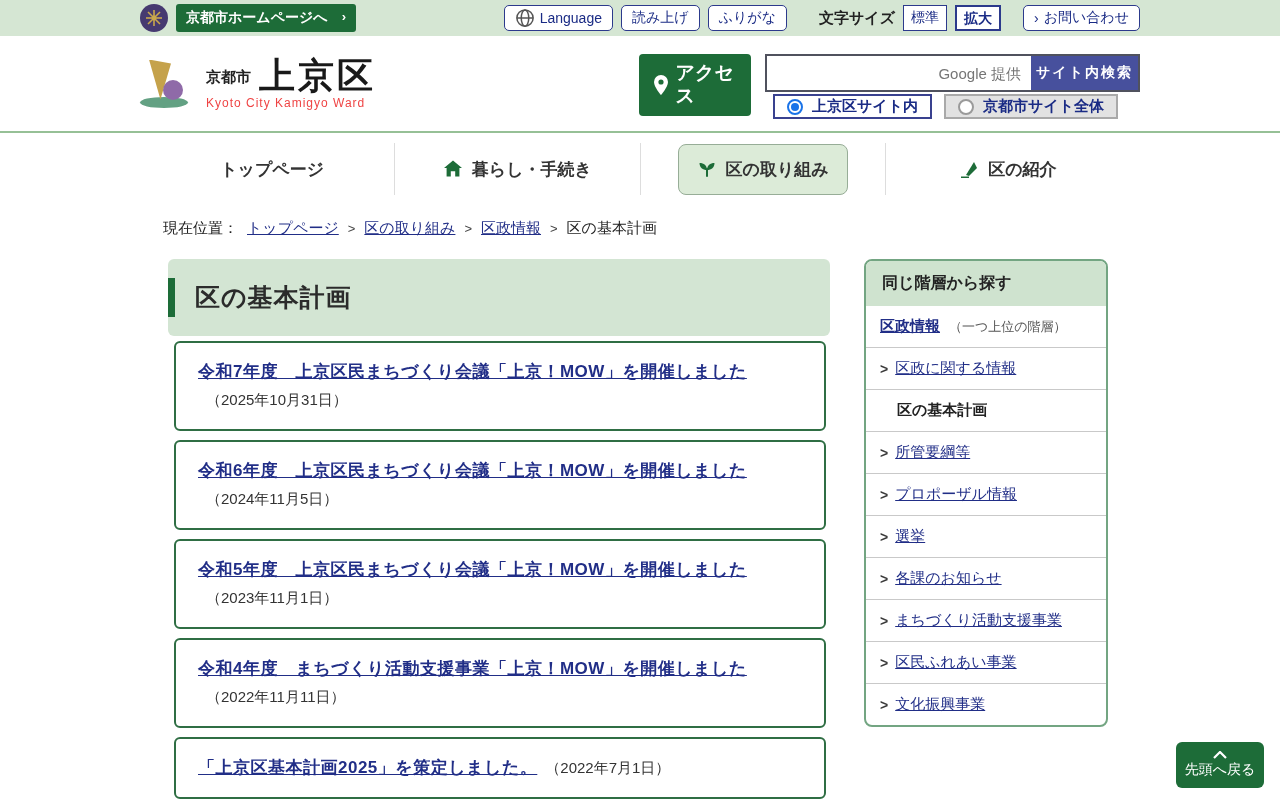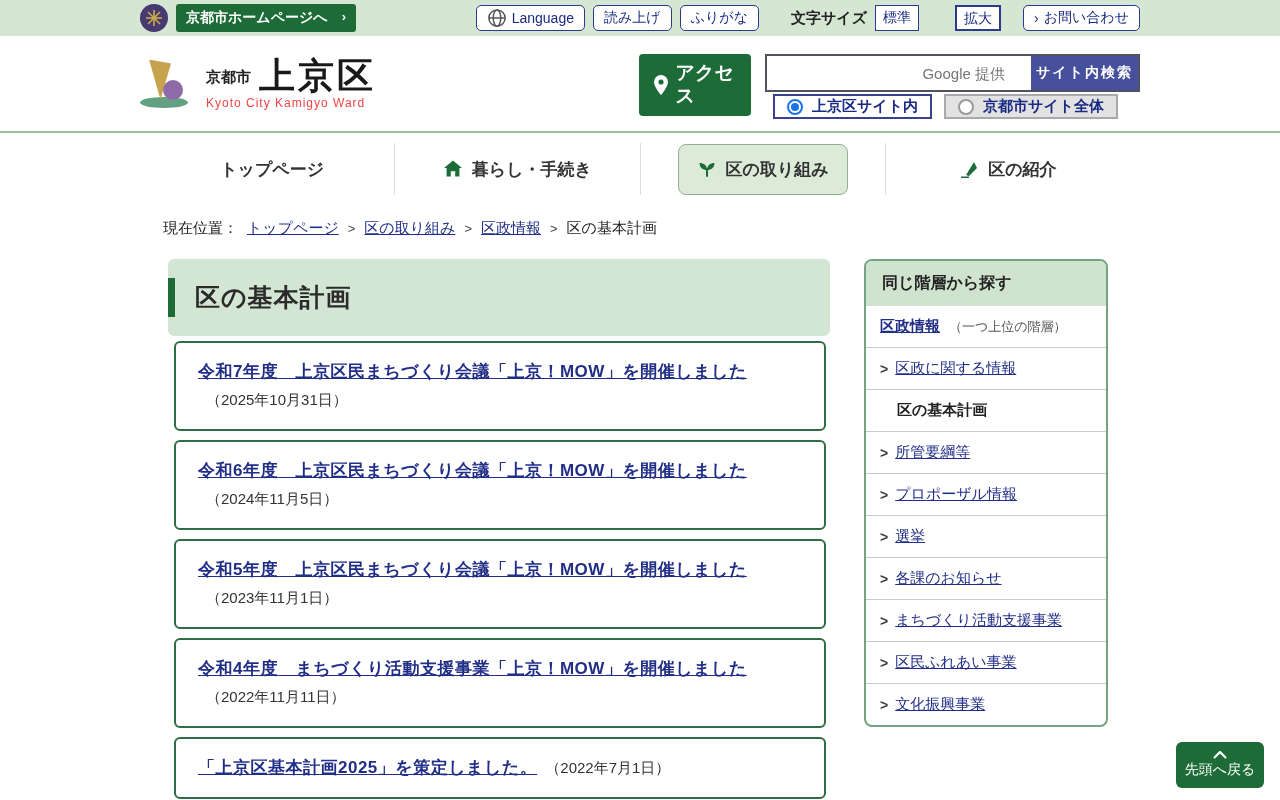--- a/index.html
+++ b/index.html
@@ -10,21 +10,21 @@
   .topbar { height:36px; background:#d5e6d3; }
   .topbar-inner { width:1000px; margin:0 auto; height:36px; display:flex; align-items:center; justify-content:space-between; }
   .topbar-left { display:flex; align-items:center; gap:8px; }
   .emblem { width:28px; height:28px; border-radius:50%; background:#463a70; display:flex; align-items:center; justify-content:center; flex:0 0 auto; }
   .home-btn { background:#1d6c38; color:#fff; font-size:14px; font-weight:bold; border:none; border-radius:3px; padding:5px 10px; display:flex; align-items:flex-start; gap:14px; cursor:pointer; }
   .home-btn .arrow { font-size:13px; }
   .topbar-right { display:flex; align-items:center; gap:8px; }
   .pill { background:#fff; border:1px solid #2c3a8c; border-radius:5px; color:#1a2b85; font-size:14px; padding:3px 10px; height:26px; display:inline-flex; align-items:center; gap:5px; cursor:pointer; font-family:inherit; }
   .fs-label { font-size:15px; color:#222; margin-left:24px; font-weight:bold; }
   .fs-btn { background:#fff; border:1px solid #2c3a8c; border-radius:0; color:#1a2b85; font-size:14px; padding:3px 7px; height:26px; cursor:pointer; font-family:inherit; }
-  .fs-btn.active { font-weight:normal; border-width:2px;margin-left:28px; }
+  .fs-btn.active { font-weight:bold; border-width:2px; }
   .contact-btn { margin-left:14px; }
 
   
   .header { height:97px; background:#fff; border-bottom:2px solid #96c096; }
   .header-inner { width:1000px; margin:0 auto; height:95px; display:flex; align-items:center;gap:10px; }
   .logo { display:flex; align-items:center; cursor:pointer; }
   .logo-mark { width:54px; height:54px; position:relative; flex:0 0 auto; }
   .lm-ellipse { position:absolute; left:0; bottom:3px; width:48px; height:11px; border-radius:50%; background:#63a183; }
   .lm-cone { position:absolute; top:3px; left:9px; width:22px; height:40px; background:#c5a24b; clip-path:polygon(0 0,100% 10%,52% 100%); }
   .lm-circle { position:absolute; top:23px; left:23px; width:20px; height:20px; border-radius:50%; background:#8f6aa8; }
@@ -34,21 +34,21 @@
   .logo-ward { font-size:36px; font-weight:bold; color:#191919; letter-spacing:3px; line-height:1; }
   .logo-en { font-size:12px; color:#ef4444; margin-top:2px; letter-spacing:1px; }
 
   .header-right { margin-left:auto; display:flex; gap:14px; align-items:flex-start; padding-top:6px; }
   .access-btn { width:112px; height:62px; background:#1d6c38; color:#fff; border:none; border-radius:4px; font-size:19px; font-weight:bold; display:flex; align-items:center; justify-content:center; gap:7px; cursor:pointer; font-family:inherit; }
   .access-text { width:62px; line-height:1.2; text-align:left; word-break:break-all; }
   .search-area { width:375px; }
   .search-row { display:flex; height:38px; border:2px solid #50525e; background:#fff; }
   .search-input { flex:1; border:none; outline:none; font-size:15px; padding:0 10px; color:#333; font-family:inherit; min-width:0;text-align:right; }
   .search-input::placeholder { color:#757575; }
-  .search-btn { width:107px; background:#47509d; color:#fff; border:none; font-size:14px; font-weight:bold; letter-spacing:2px; cursor:pointer; font-family:inherit;margin-left:16px; }
+  .search-btn { width:107px; background:#47509d; color:#fff; border:none; font-size:14px; font-weight:bold; letter-spacing:2px; cursor:pointer; font-family:inherit; }
   .radio-row { display:flex; margin:2px 0 0 8px; gap:12px; }
   .radio-opt { display:flex; align-items:center; gap:9px; font-size:15px; font-weight:bold; color:#1a2b85; padding:2px 12px; height:25px; cursor:pointer; }
   .radio-opt.sel { background:#fff; border:2px solid #39418f; }
   .radio-opt.alt { background:#e2e2e2; border:2px solid #a9a9a9; }
   .radio { width:16px; height:16px; border-radius:50%; border:2px solid #9a9a9a; background:#fff; position:relative; flex:0 0 auto; }
   .radio.checked { border-color:#1a73e8; }
   .radio.checked::after { content:""; position:absolute; inset:2px; border-radius:50%; background:#1a73e8; }
 
   
   .nav { height:72px; display:flex; align-items:center; justify-content:center; background:#fff; }

